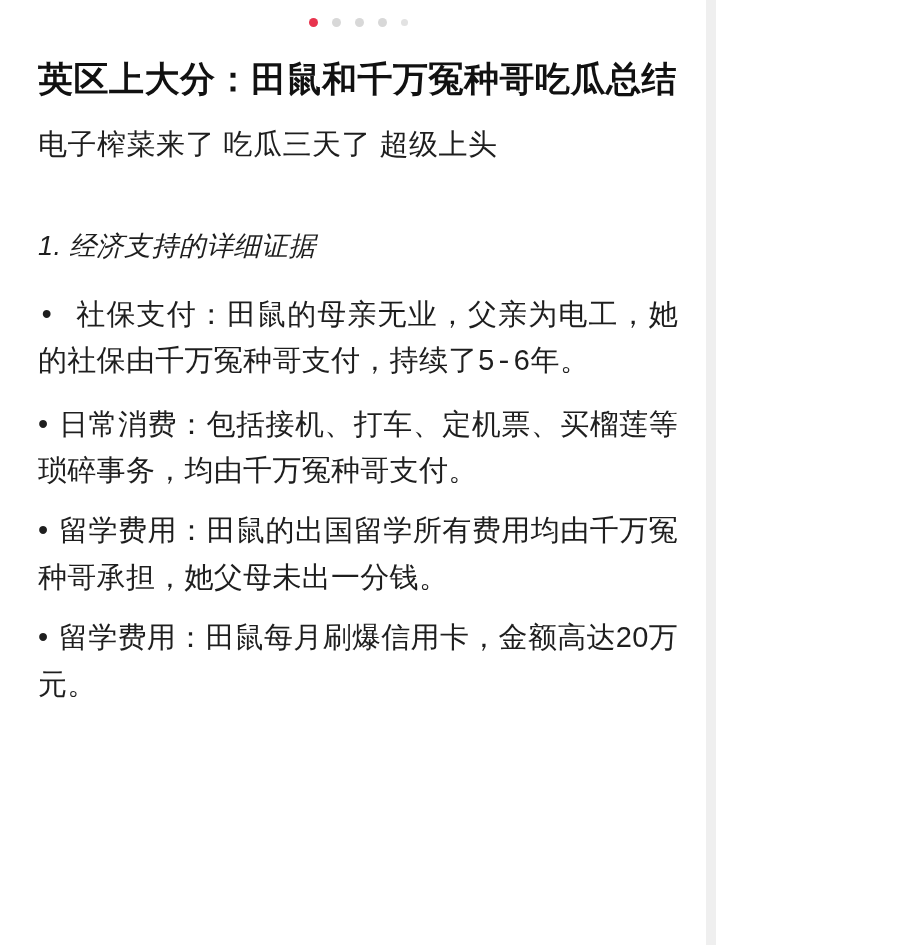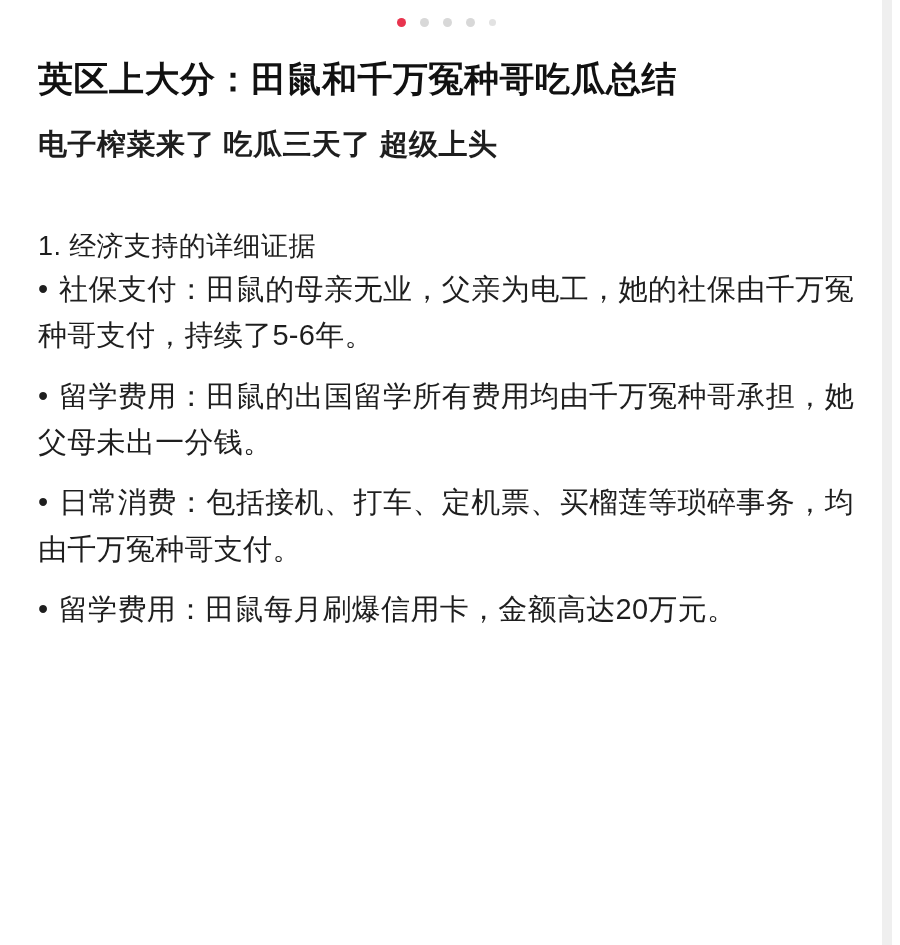--- a/index.html
+++ b/index.html
@@ -9,21 +9,21 @@
   body {
     width: 900px;
     height: 945px;
     background: #ffffff;
     font-family: "Liberation Sans", "DejaVu Sans", sans-serif;
     color: #1a1a1a;
     overflow: hidden;
   }
   .page {
     position: relative;
-    width: 892px;
+    width: 716px;
     height: 945px;
     background: #ffffff;
     box-sizing: border-box;
   }
   
   .pager {
     display: flex;
     justify-content: center;
     align-items: center;
     gap: 14px;
@@ -57,45 +57,46 @@
     letter-spacing: 0.5px;
     margin-top: 30px;
     color: #111111;
   }
   .subtitle {
     font-size: 29px;
     line-height: 1.35;
     margin-top: 22px;
     color: #1e1e1e;
     letter-spacing: 0.5px;
-    font-weight: bold;
   }
   .section-heading {
     font-size: 27px;
     line-height: 1.4;
     margin-top: 64px;
     color: #1e1e1e;
     letter-spacing: 0.4px;
+    font-style: italic;
   }
   .bullet-list {
     margin: 0;
     padding: 0;
     list-style: none;
   }
   .bullet {
     font-size: 29px;
     line-height: 1.6;
     color: #1e1e1e;
     margin-top: 14px;
     letter-spacing: 0.3px;
     text-align: justify;
     text-justify: inter-ideograph;
   }
   .bullet:first-child {
-    margin-top: 0;
+    margin-top: 28px;
+    font-family: Liberation Mono, monospace;
   }
   .bullet-mark {
     margin-right: 2px;
   }
   .right-edge {
     position: absolute;
     top: 0;
     right: 0;
     width: 10px;
     height: 945px;
@@ -125,25 +126,25 @@
 
     <div class="section-heading">1. 经济支持的详细证据</div>
 
     <ul class="bullet-list">
       <li class="bullet">
         <span class="bullet-mark">•</span>
         <span>社保支付：田鼠的母亲无业，父亲为电工，她的社保由千万冤种哥支付，持续了5-6年。</span>
       </li>
       <li class="bullet">
         <span class="bullet-mark">•</span>
-        <span>留学费用：田鼠的出国留学所有费用均由千万冤种哥承担，她父母未出一分钱。</span>
+        <span>日常消费：包括接机、打车、定机票、买榴莲等琐碎事务，均由千万冤种哥支付。</span>
       </li>
       <li class="bullet">
         <span class="bullet-mark">•</span>
-        <span>日常消费：包括接机、打车、定机票、买榴莲等琐碎事务，均由千万冤种哥支付。</span>
+        <span>留学费用：田鼠的出国留学所有费用均由千万冤种哥承担，她父母未出一分钱。</span>
       </li>
       <li class="bullet">
         <span class="bullet-mark">•</span>
         <span>留学费用：田鼠每月刷爆信用卡，金额高达20万元。</span>
       </li>
     </ul>
 
   </div>
 </div>
 

